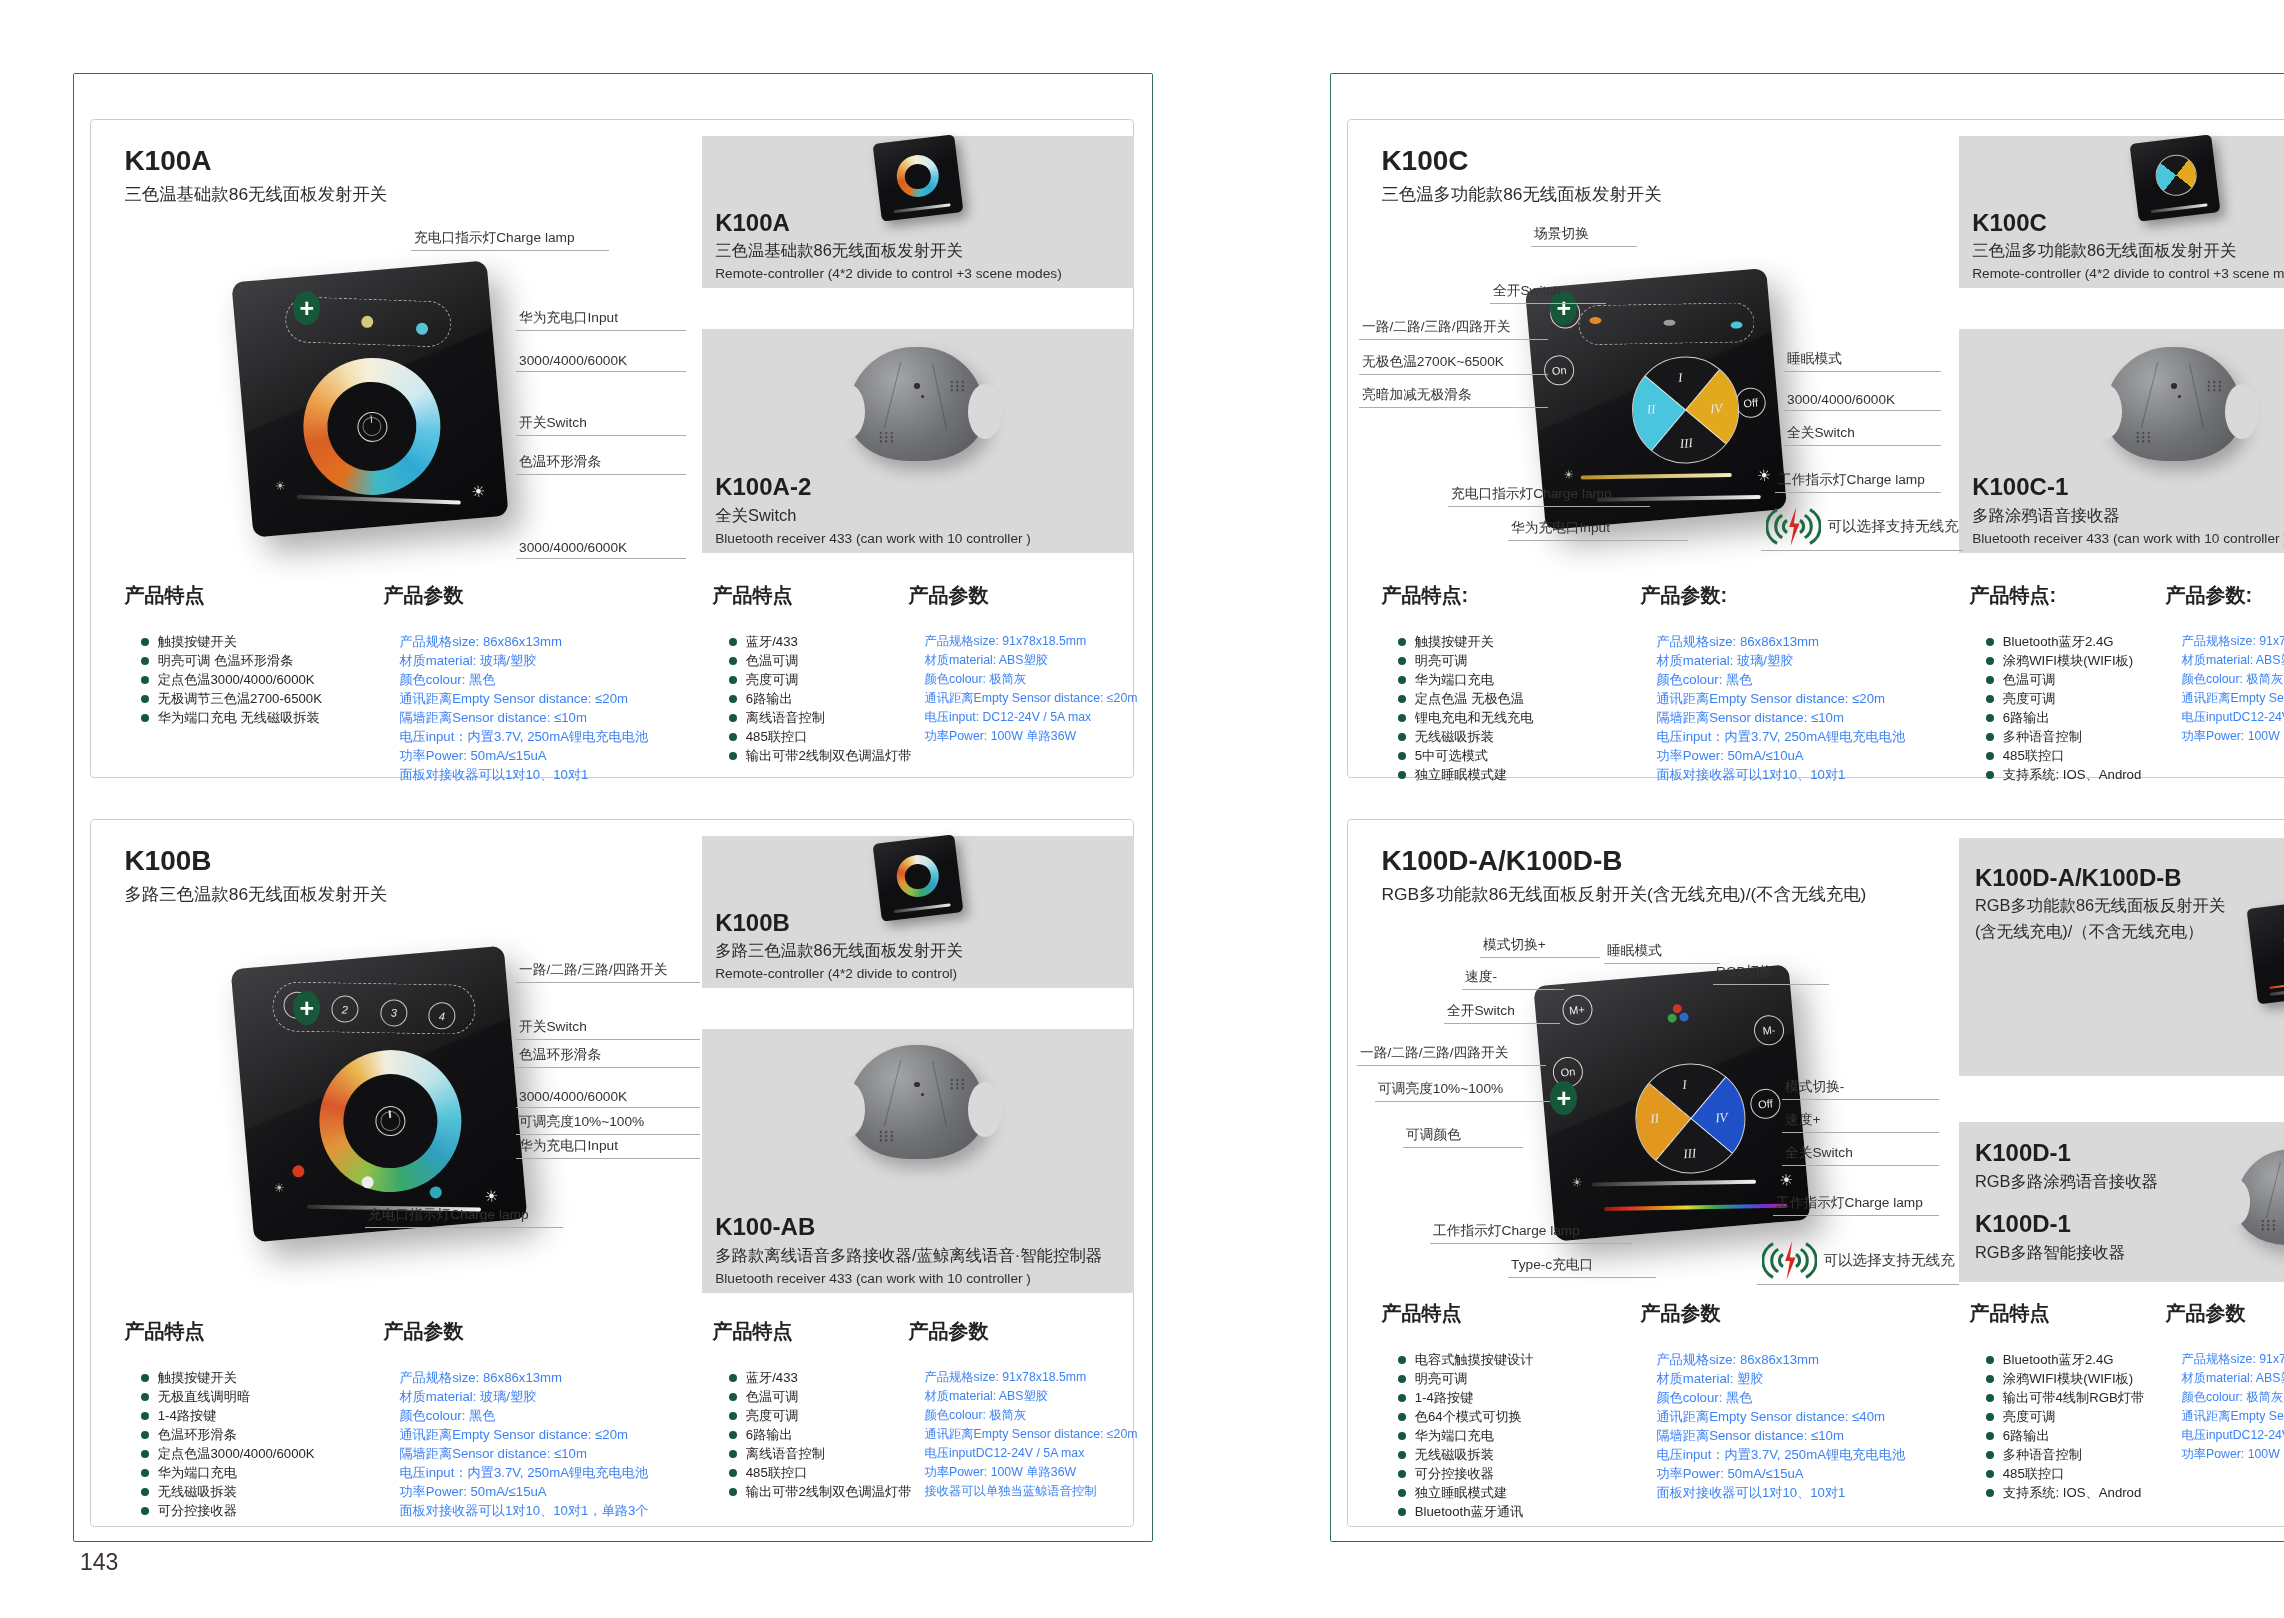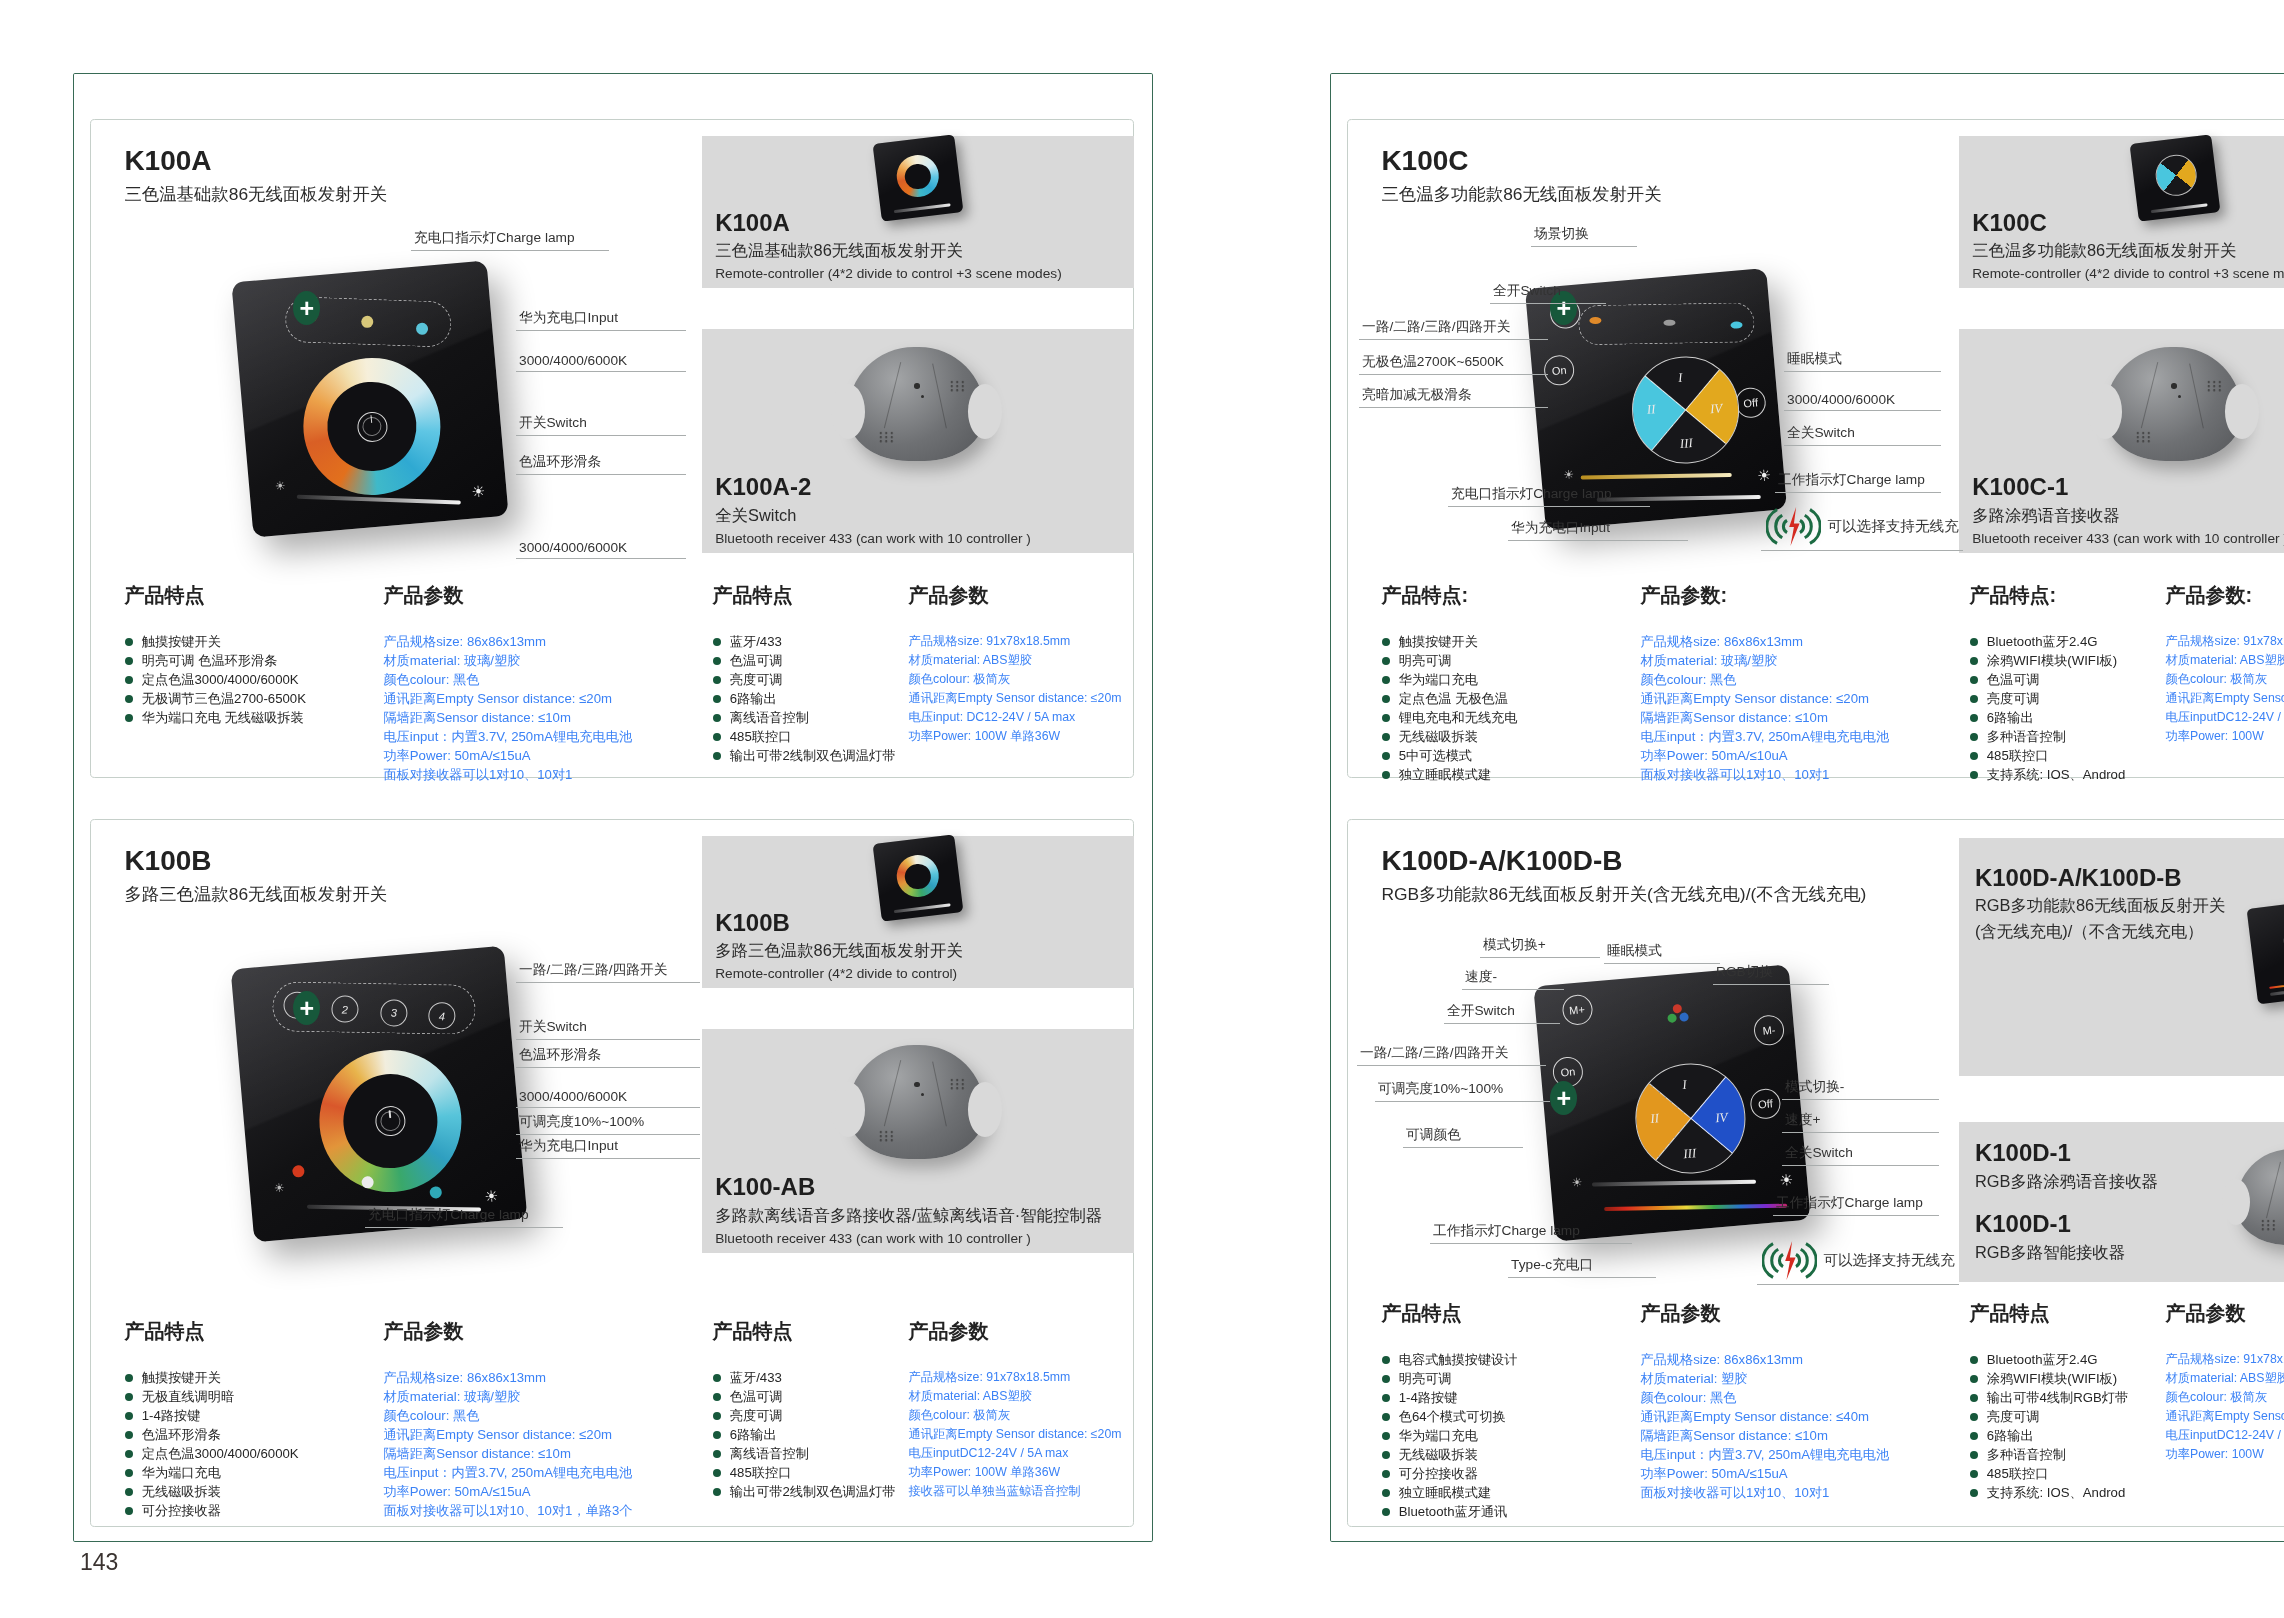--- a/index.html
+++ b/index.html
@@ -88,21 +88,21 @@
   .rc-notch{position:absolute;width:34px;height:55px;background:#d9d9d9;border-radius:50%;}
   .rc-dot{position:absolute;width:5.5px;height:5.5px;background:#2e2e2e;border-radius:50%;left:48%;top:32%;}
   .rc-dot2{position:absolute;width:3.2px;height:3.2px;background:#2e2e2e;border-radius:50%;left:53%;top:42%;}
   .rc-grill{position:absolute;width:16.4px;height:12.3px;background-image:radial-gradient(#3a3a3a 33%,transparent 36%);
         background-size:5.5px 4.1px;opacity:.75;}
   .rc-seam{position:absolute;width:0.9px;background:rgba(40,40,40,.35);}
 
   
   .col{position:absolute;}
   .col-h{font-size:20px;font-weight:bold;color:#222;margin-bottom:23px;}
-  ul.blist,ul.plist{margin:0;padding:0;list-style:none;}
+  ul.blist,ul.plist{margin:16px;padding:0;list-style:none;}
   ul.blist li{position:relative;font-size:13.2px;line-height:19px;padding-left:17.4px;color:#262626;white-space:nowrap;}
   ul.blist li .dot{position:absolute;left:0.9px;top:5.5px;width:8.2px;height:8.2px;border-radius:50%;background:#17583b;}
   ul.plist li{font-size:13.2px;line-height:19px;color:#3b82f6;white-space:nowrap;}
   .col.narrow ul.plist li{font-size:12.3px;}
 </style>
 </head>
 <body>
 
 <div class="sheet">
 
@@ -251,21 +251,21 @@
           <div class="mring grad-rgb"></div>
           <div class="mslider"></div>
         </div>
         <div class="card-text">
           <div class="card-title">K100B</div>
           <div class="card-sub">多路三色温款86无线面板发射开关</div>
           <div class="card-en">Remote-controller (4*2 divide to control)</div>
         </div>
       </div>
       <div class="plus" style="top:171px">+</div>
-      <div class="card" style="top:209px;height:224px">
+      <div class="card" style="top:209px;height:264px">
         <div class="receiver" style="left:146px;top:16.4px;width:137px;height:114px">
           <div class="rc-body"></div>
           <div class="rc-notch" style="left:-17px;top:37px"></div>
           <div class="rc-notch" style="right:-17px;top:37px"></div>
           <div class="rc-seam" style="left:32%;top:12%;height:60%;transform:rotate(14deg)"></div>
           <div class="rc-seam" style="left:66%;top:14%;height:58%;transform:rotate(-12deg)"></div>
           <div class="rc-dot"></div>
           <div class="rc-dot2"></div>
           <div class="rc-grill" style="right:20px;top:33px"></div>
           <div class="rc-grill" style="left:30px;bottom:17.4px"></div>

